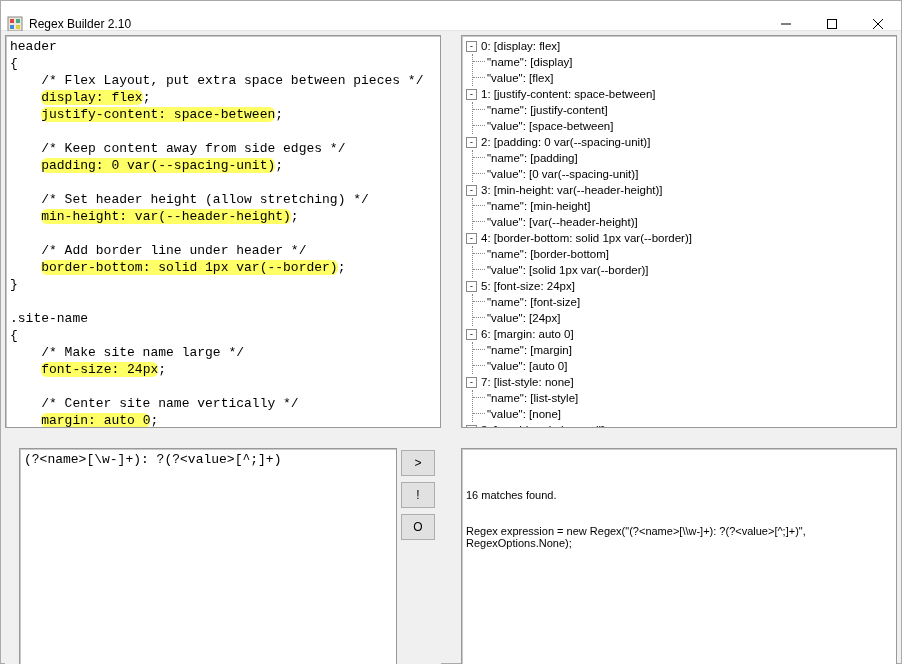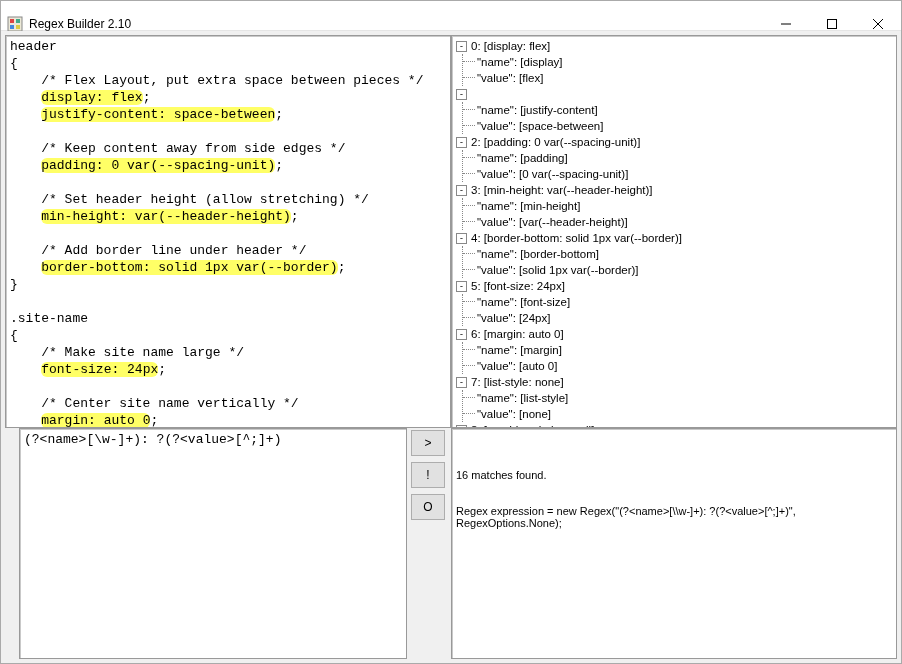--- a/index.html
+++ b/index.html
@@ -36,21 +36,21 @@
     width: 46px; height: 30px;
     display: flex; align-items: center; justify-content: center;
     color: #333;
   }
 
   .client {
     flex: 1;
     display: grid;
     grid-template-columns: 1fr 1fr;
     grid-template-rows: 63% 37%;
-    gap: 0;
+    gap: 20px;
     padding: 4px;
     background: #f0f0f0;
     min-height: 0;
   }
   .panel {
     background: #fff;
     border: 1px solid #999;
     overflow: auto;
     position: relative;
   }
@@ -196,20 +196,21 @@
               <span>0: [display: flex]</span>
             </div>
             <div class="children">
               <div class="node-row">"name": [display]</div>
               <div class="node-row">"value": [flex]</div>
             </div>
           </div>
           <div class="node">
             <div class="node-row">
               <span class="expander">-</span>
+              <span>1: [justify-content: space-between]</span>
             </div>
             <div class="children">
               <div class="node-row">"name": [justify-content]</div>
               <div class="node-row">"value": [space-between]</div>
             </div>
           </div>
           <div class="node">
             <div class="node-row">
               <span class="expander">-</span>
               <span>2: [padding: 0 var(--spacing-unit)]</span>

